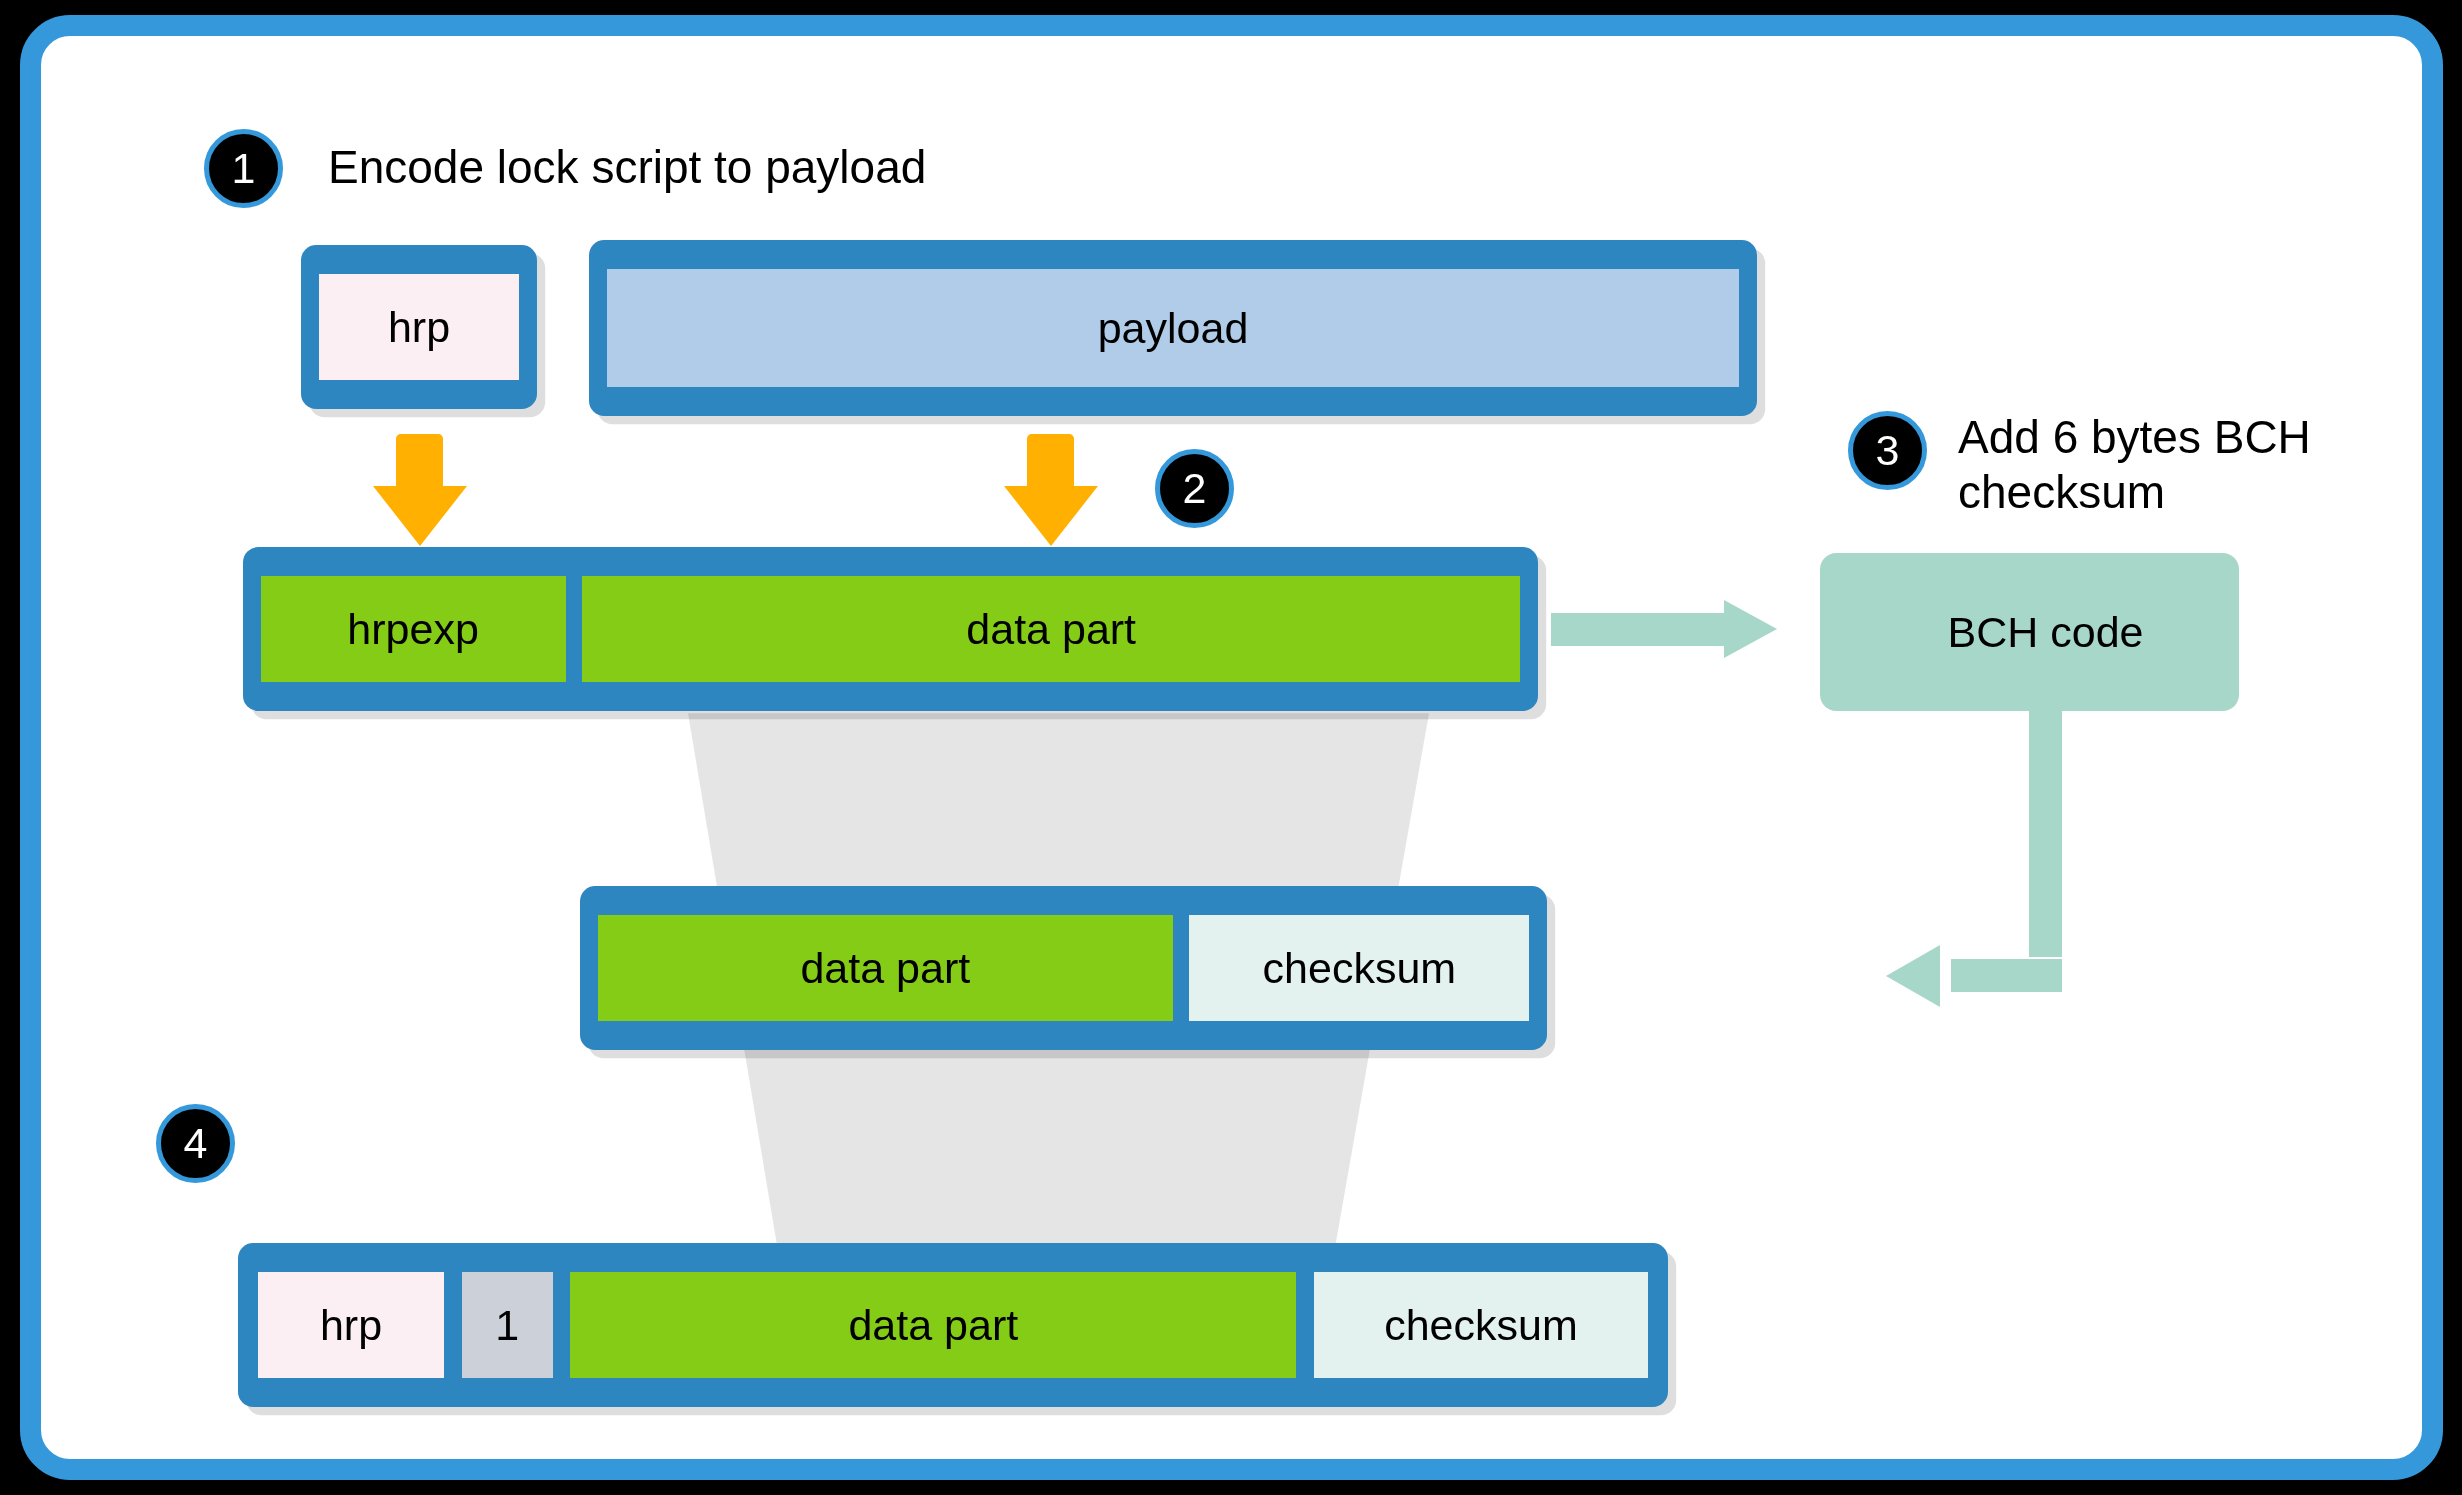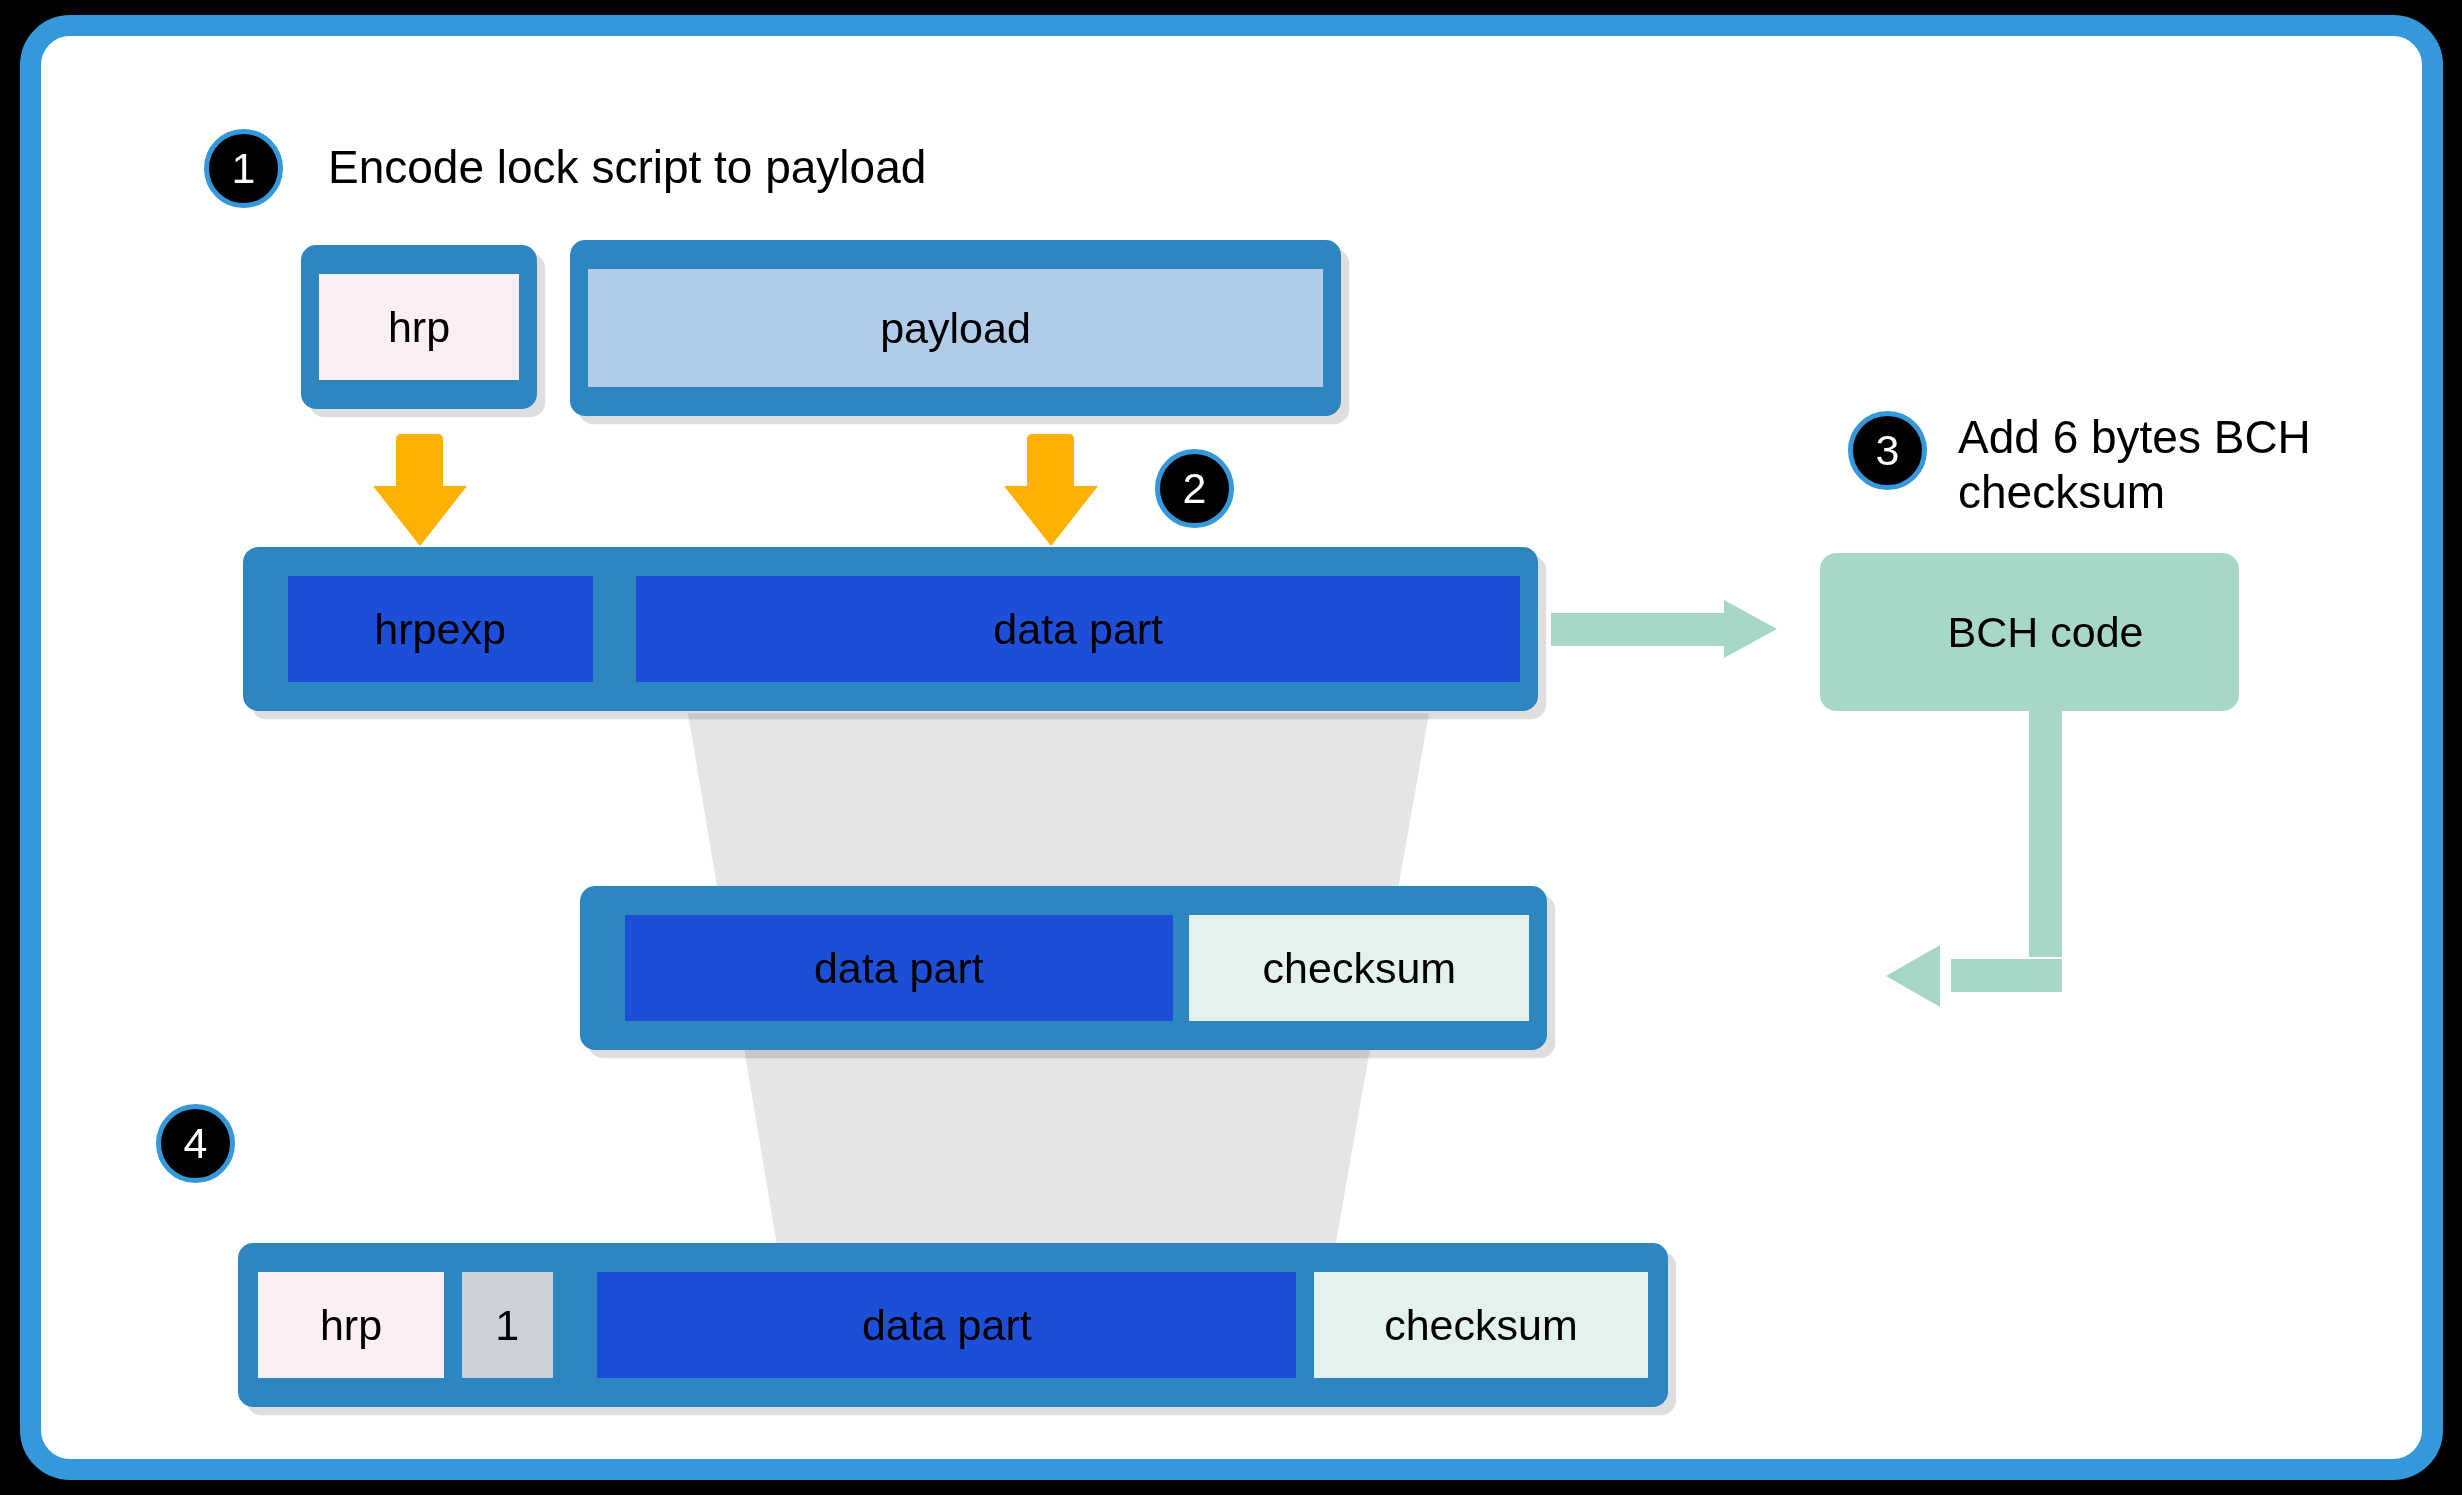--- a/index.html
+++ b/index.html
@@ -62,21 +62,21 @@
     display:flex;
     align-items:center;
     justify-content:center;
     font-size:43px;
     color:#000000;
     box-sizing:border-box;
     overflow:hidden;
   }
   .c-hrp{background:#fbeff4;}
   .c-payload{background:#b0cce8;}
-  .c-data{background:#1d4ed8;margin-left:27px;}
+  .c-data{background:#84cc16;}
   .c-checksum{background:#e3f2ee;}
   .c-sep{background:#ccd1d9;}
 
   
   #bch-box{
     position:absolute;
     background:#a7d7c8;
     border-radius:16.4px;
     display:flex;align-items:center;justify-content:center;
     font-size:43px;color:#000;
@@ -150,21 +150,21 @@
     <div id="funnel" style="left:647px;top:677px;width:741px;height:580px;
                 clip-path:polygon(0 0, 741px 0, 639px 580px, 97px 580px);"></div>
 
     <div class="step-badge" style="left:163px;top:93px;">1</div>
     <div class="step-label" style="left:287px;top:104px;">Encode lock script to payload</div>
 
     <div class="boxframe" style="left:260px;top:209px;width:236px;height:164px;">
       <div class="cell c-hrp" style="flex:1 1 0;">hrp</div>
     </div>
 
-    <div class="boxframe" style="left:529px;top:204px;width:771px;height:176px;">
+    <div class="boxframe" style="left:548px;top:204px;width:1168px;height:176px;">
       <div class="cell c-payload" style="flex:1 1 0;">payload</div>
     </div>
 
     <div class="arrow-down" style="left:332px;top:398px;">
       <div class="shaft"></div>
         <div class="head"></div>
     </div>
     <div class="arrow-down" style="left:963px;top:398px;">
       <div class="shaft"></div>
         <div class="head"></div>

